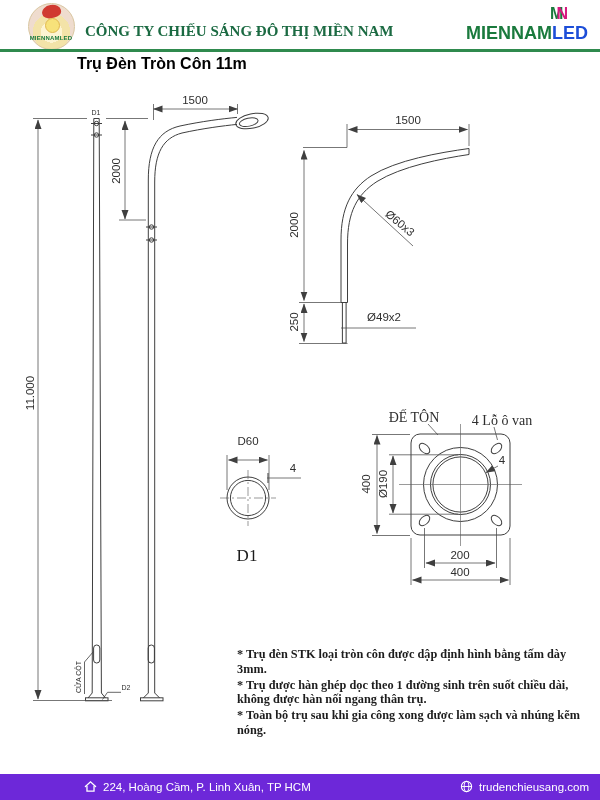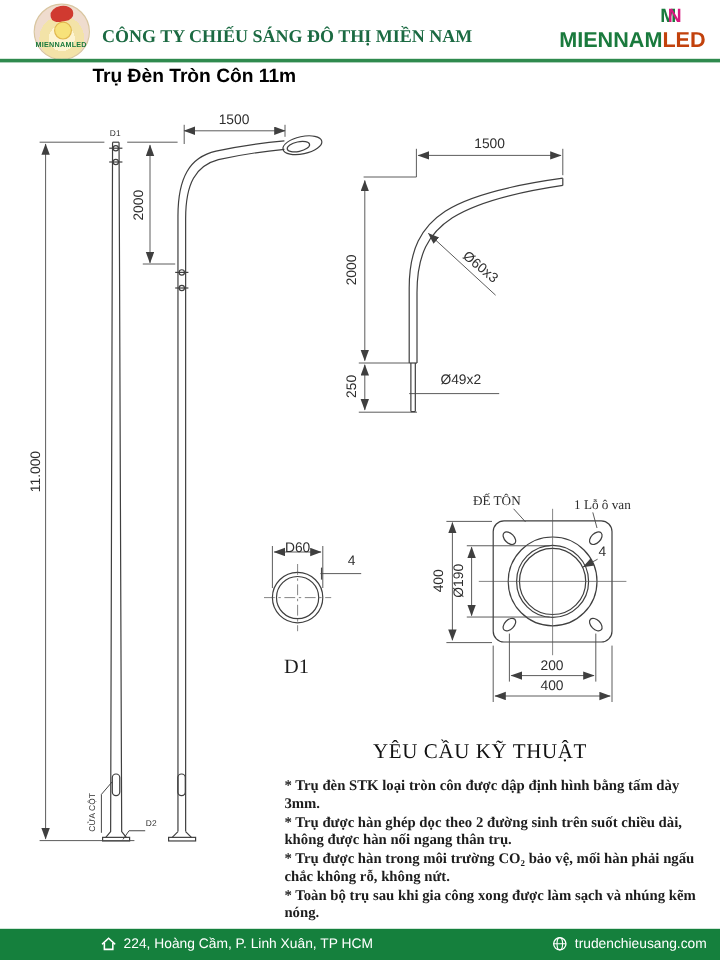--- a/index.html
+++ b/index.html
@@ -18,45 +18,45 @@
   .logo-text{position:absolute;left:0;top:33px;width:54px;text-align:center;
        font-size:6px;font-weight:bold;color:#1a7a3d;letter-spacing:.2px;}
   .company{position:absolute;left:85px;top:23px;font-family:"Liberation Serif",serif;
        font-weight:bold;font-size:15px;color:#1b6a42;white-space:nowrap;}
   .brand{position:absolute;right:12px;top:6px;width:135px;height:42px;text-align:right;}
   .mono{position:absolute;right:22px;top:0;font-weight:bold;font-size:16px;line-height:16px;letter-spacing:-2px;}
   .mono .m{color:#1a7a3d;}
   .mono .n{color:#d6187f;margin-left:-5px;}
   .brandrow{position:absolute;right:0;top:17px;font-weight:bold;font-size:18px;line-height:20px;letter-spacing:0;white-space:nowrap;}
   .brandrow .bg{color:#1a7a3d;margin-top:16px;}
-  .brandrow .bp{color:#c2410c;}
+  .brandrow .bp{color:#1d4ed8;}
   .rule{position:absolute;left:0;top:49px;width:600px;height:3px;background:#2f8a4e;}
   .doc-title{position:absolute;left:77px;top:55px;font-size:16px;font-weight:bold;color:#000000;}
 
   
   svg.draw{position:absolute;left:0;top:0;width:600px;height:800px;}
   .lbl{position:absolute;white-space:nowrap;color:#2e2e2e;}
   .dim{font-size:11.5px;}
   .sm{font-size:7px;}
   .ctr{transform:translate(-50%,-50%);}
   .rot{transform:translate(-50%,-50%) rotate(-90deg);}
   .rot40{transform:translate(-50%,-50%) rotate(40deg);}
   .serifcap{font-family:"Liberation Serif",serif;font-size:16px;color:#1c1c1c;letter-spacing:.5px;}
   .serifcap2{font-family:"Liberation Serif",serif;font-size:17px;color:#1c1c1c;}
-  .serifsm{font-family:"Liberation Serif",serif;font-size:11px;color:#2e2e2e;}
+  .serifsm{font-family:"Liberation Serif",serif;font-size:14px;color:#2e2e2e;}
 
   
   .spec-head{position:absolute;left:240px;top:616px;width:320px;text-align:center;
        font-family:"Liberation Serif",serif;font-size:17.5px;color:#111;letter-spacing:.5px;}
   .spec-body{position:absolute;left:237px;top:647px;width:358px;
        font-family:"Liberation Serif",serif;font-size:12.3px;line-height:1.2;color:#1d1d1d;}
   .spec-body p{margin:0 0 1px 0;font-weight:bold;}
 
   
-  .footer{position:absolute;left:0;top:774px;width:600px;height:26px;background:#15803d;
+  .footer{position:absolute;left:0;top:774px;width:600px;height:26px;background:#6d28d9;
        color:#fff;font-size:11.5px;}
   .footer .left{position:absolute;left:84px;top:6px;display:flex;align-items:center;gap:6px;}
   .footer .right{position:absolute;left:460px;top:6px;display:flex;align-items:center;gap:6px;}
   .ficon{width:13px;height:13px;display:block;}
 </style>
 </head>
 <body>
 
 <div class="page">
 
@@ -238,37 +238,35 @@
   <span class="lbl dim rot" style="left:30px;top:393px">11.000</span>
   <span class="lbl sm rot" style="left:78px;top:677px">CỬA CỘT</span>
   <span class="lbl sm ctr" style="left:126px;top:687px">D2</span>
 
   <span class="lbl dim ctr" style="left:408px;top:120px">1500</span>
   <span class="lbl dim rot" style="left:294px;top:225px">2000</span>
   <span class="lbl dim rot" style="left:294px;top:322px">250</span>
   <span class="lbl dim rot40" style="left:400px;top:223px">Ø60x3</span>
   <span class="lbl dim ctr" style="left:384px;top:317px">Ø49x2</span>
 
-  <span class="lbl dim ctr" style="left:248px;top:457px">D60</span>
+  <span class="lbl dim ctr" style="left:248px;top:441px">D60</span>
   <span class="lbl dim ctr" style="left:293px;top:468px">4</span>
   <span class="lbl serifcap2 ctr" style="left:247px;top:556px">D1</span>
 
   <span class="lbl serifsm ctr" style="left:414px;top:418px">ĐẾ TÔN</span>
-  <span class="lbl serifsm ctr" style="left:502px;top:421px">1 Lỗ ô van</span>
+  <span class="lbl serifsm ctr" style="left:502px;top:421px">4 Lỗ ô van</span>
   <span class="lbl dim rot" style="left:366px;top:484px">400</span>
   <span class="lbl dim rot" style="left:383px;top:484px">Ø190</span>
   <span class="lbl dim ctr" style="left:502px;top:460px">4</span>
   <span class="lbl dim ctr" style="left:460px;top:555px">200</span>
   <span class="lbl dim ctr" style="left:460px;top:572px">400</span>
 
-  <div class="spec-head">YÊU CẦU KỸ THUẬT</div>
   <div class="spec-body">
     <p>*  Trụ đèn STK loại tròn côn được dập định hình bằng tấm dày 3mm.</p>
-    <p>* Trụ được hàn ghép dọc theo 2 đường sinh trên suốt chiều dài, không được hàn nối ngang thân trụ.</p>
-    <p>* Trụ được hàn trong môi trường CO₂ bảo vệ, mối hàn phải ngấu chắc không rỗ, không nứt.</p>
+    <p>* Trụ được hàn ghép dọc theo 1 đường sinh trên suốt chiều dài, không được hàn nối ngang thân trụ.</p>
     <p>*  Toàn bộ trụ sau khi gia công xong được làm sạch và nhúng kẽm nóng.</p>
   </div>
 
   <div class="footer">
     <div class="left">
       <svg class="ficon" viewBox="0 0 14 14">
         <path d="M1.5,7 L7,2 L12.5,7" fill="none" stroke="#fff" stroke-width="1.4" stroke-linecap="round"></path>
         <path d="M3.2,6.2 L3.2,12 L10.8,12 L10.8,6.2" fill="none" stroke="#fff" stroke-width="1.4"></path>
       </svg>
       <span>224, Hoàng Cầm, P. Linh Xuân, TP HCM</span>

